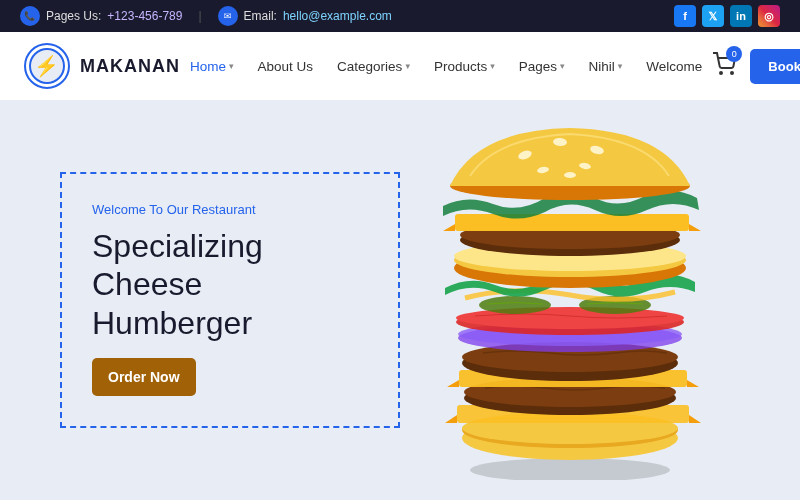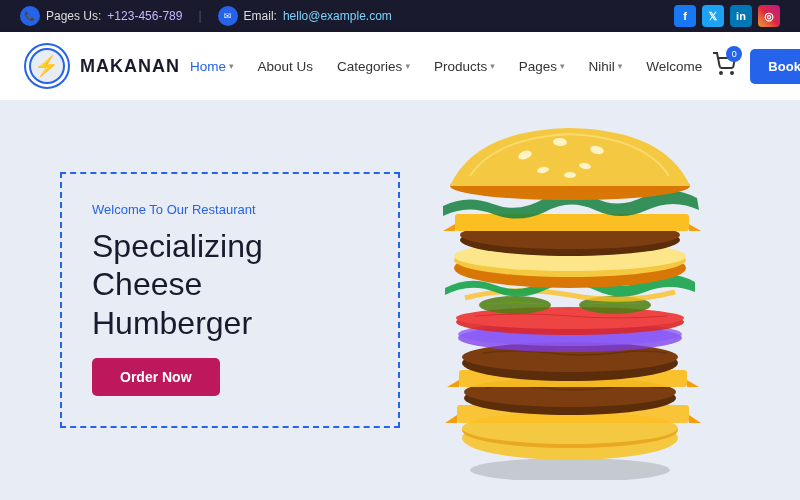--- a/index.html
+++ b/index.html
@@ -115,22 +115,22 @@
       line-height: 1.2;
       margin-bottom: 16px;
     }
     .hero-desc {
       font-size: 13px;
       color: #555;
       line-height: 1.65;
       margin-bottom: 22px;
     }
     .btn-order {
-      background: #be185d; color: white; border: none;
-      padding: 11px 28px; border-radius: 5px;
+      background: #a16207; color: white; border: none;
+      padding: 11px 16px; border-radius: 5px;
       font-size: 14px; font-weight: 600; cursor: pointer; text-align: right;
     }
 
     
     .hero-image {
       flex: 1;
       display: flex;
       align-items: center;
       justify-content: center;
       height: 100%;

